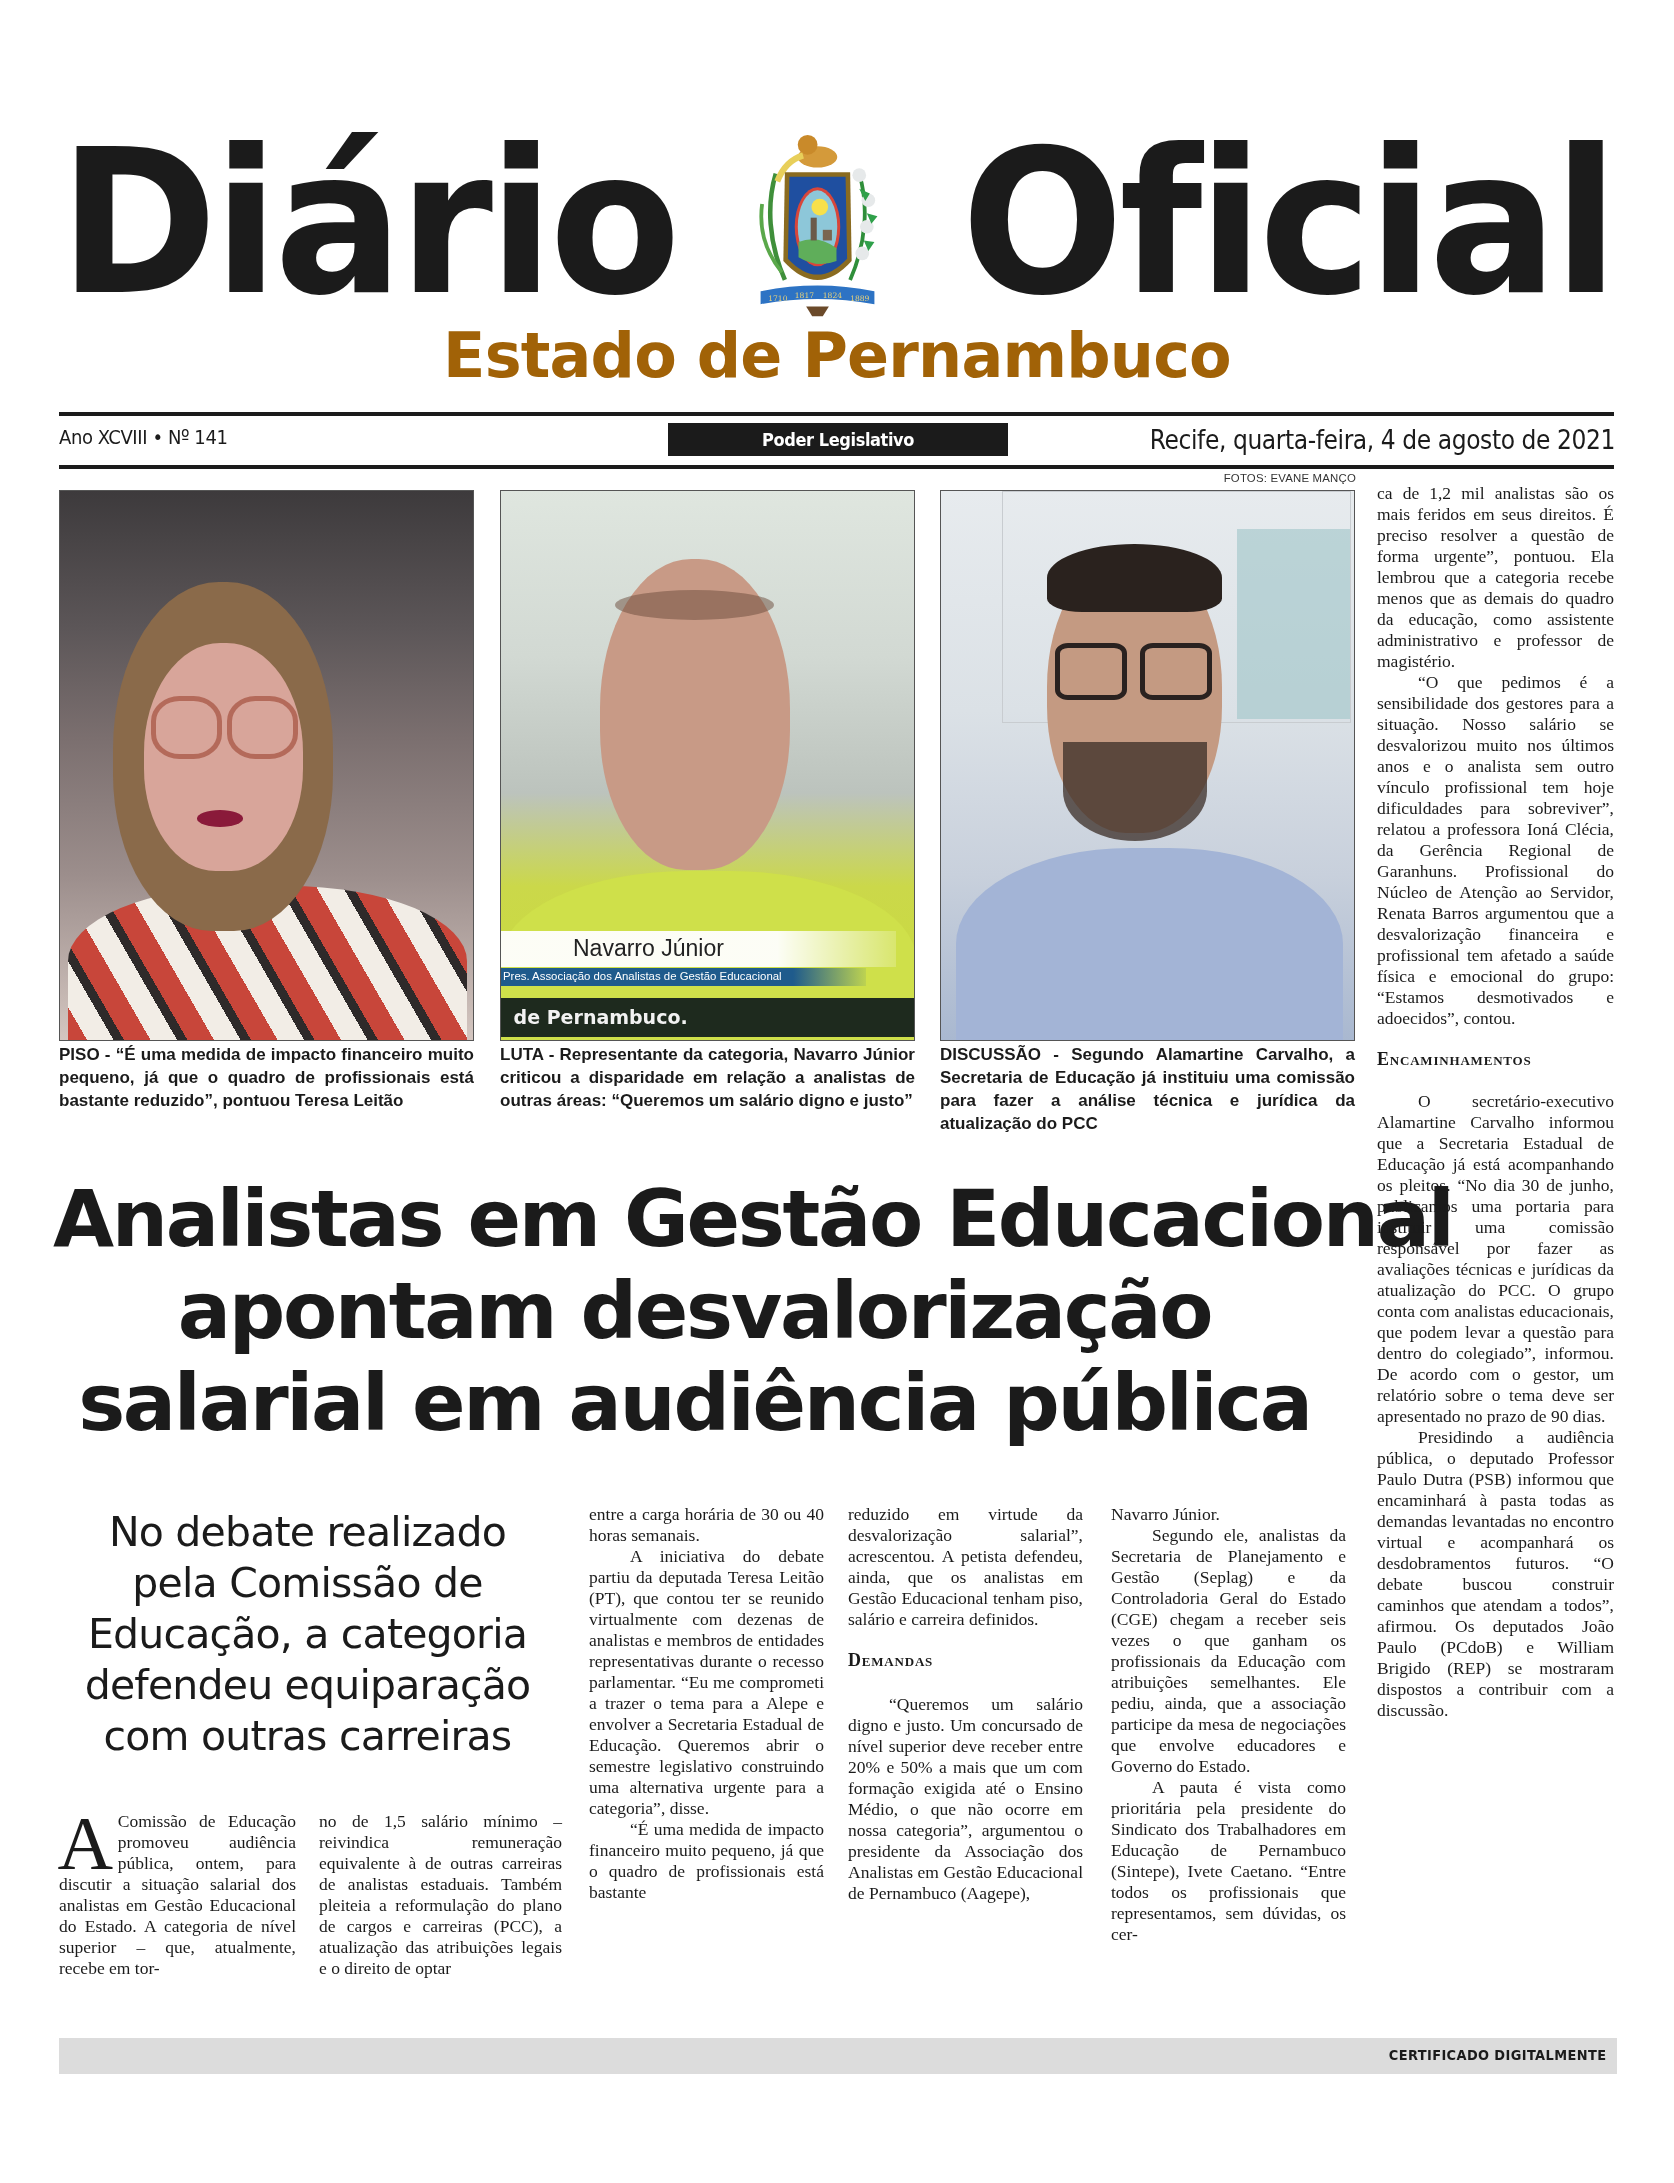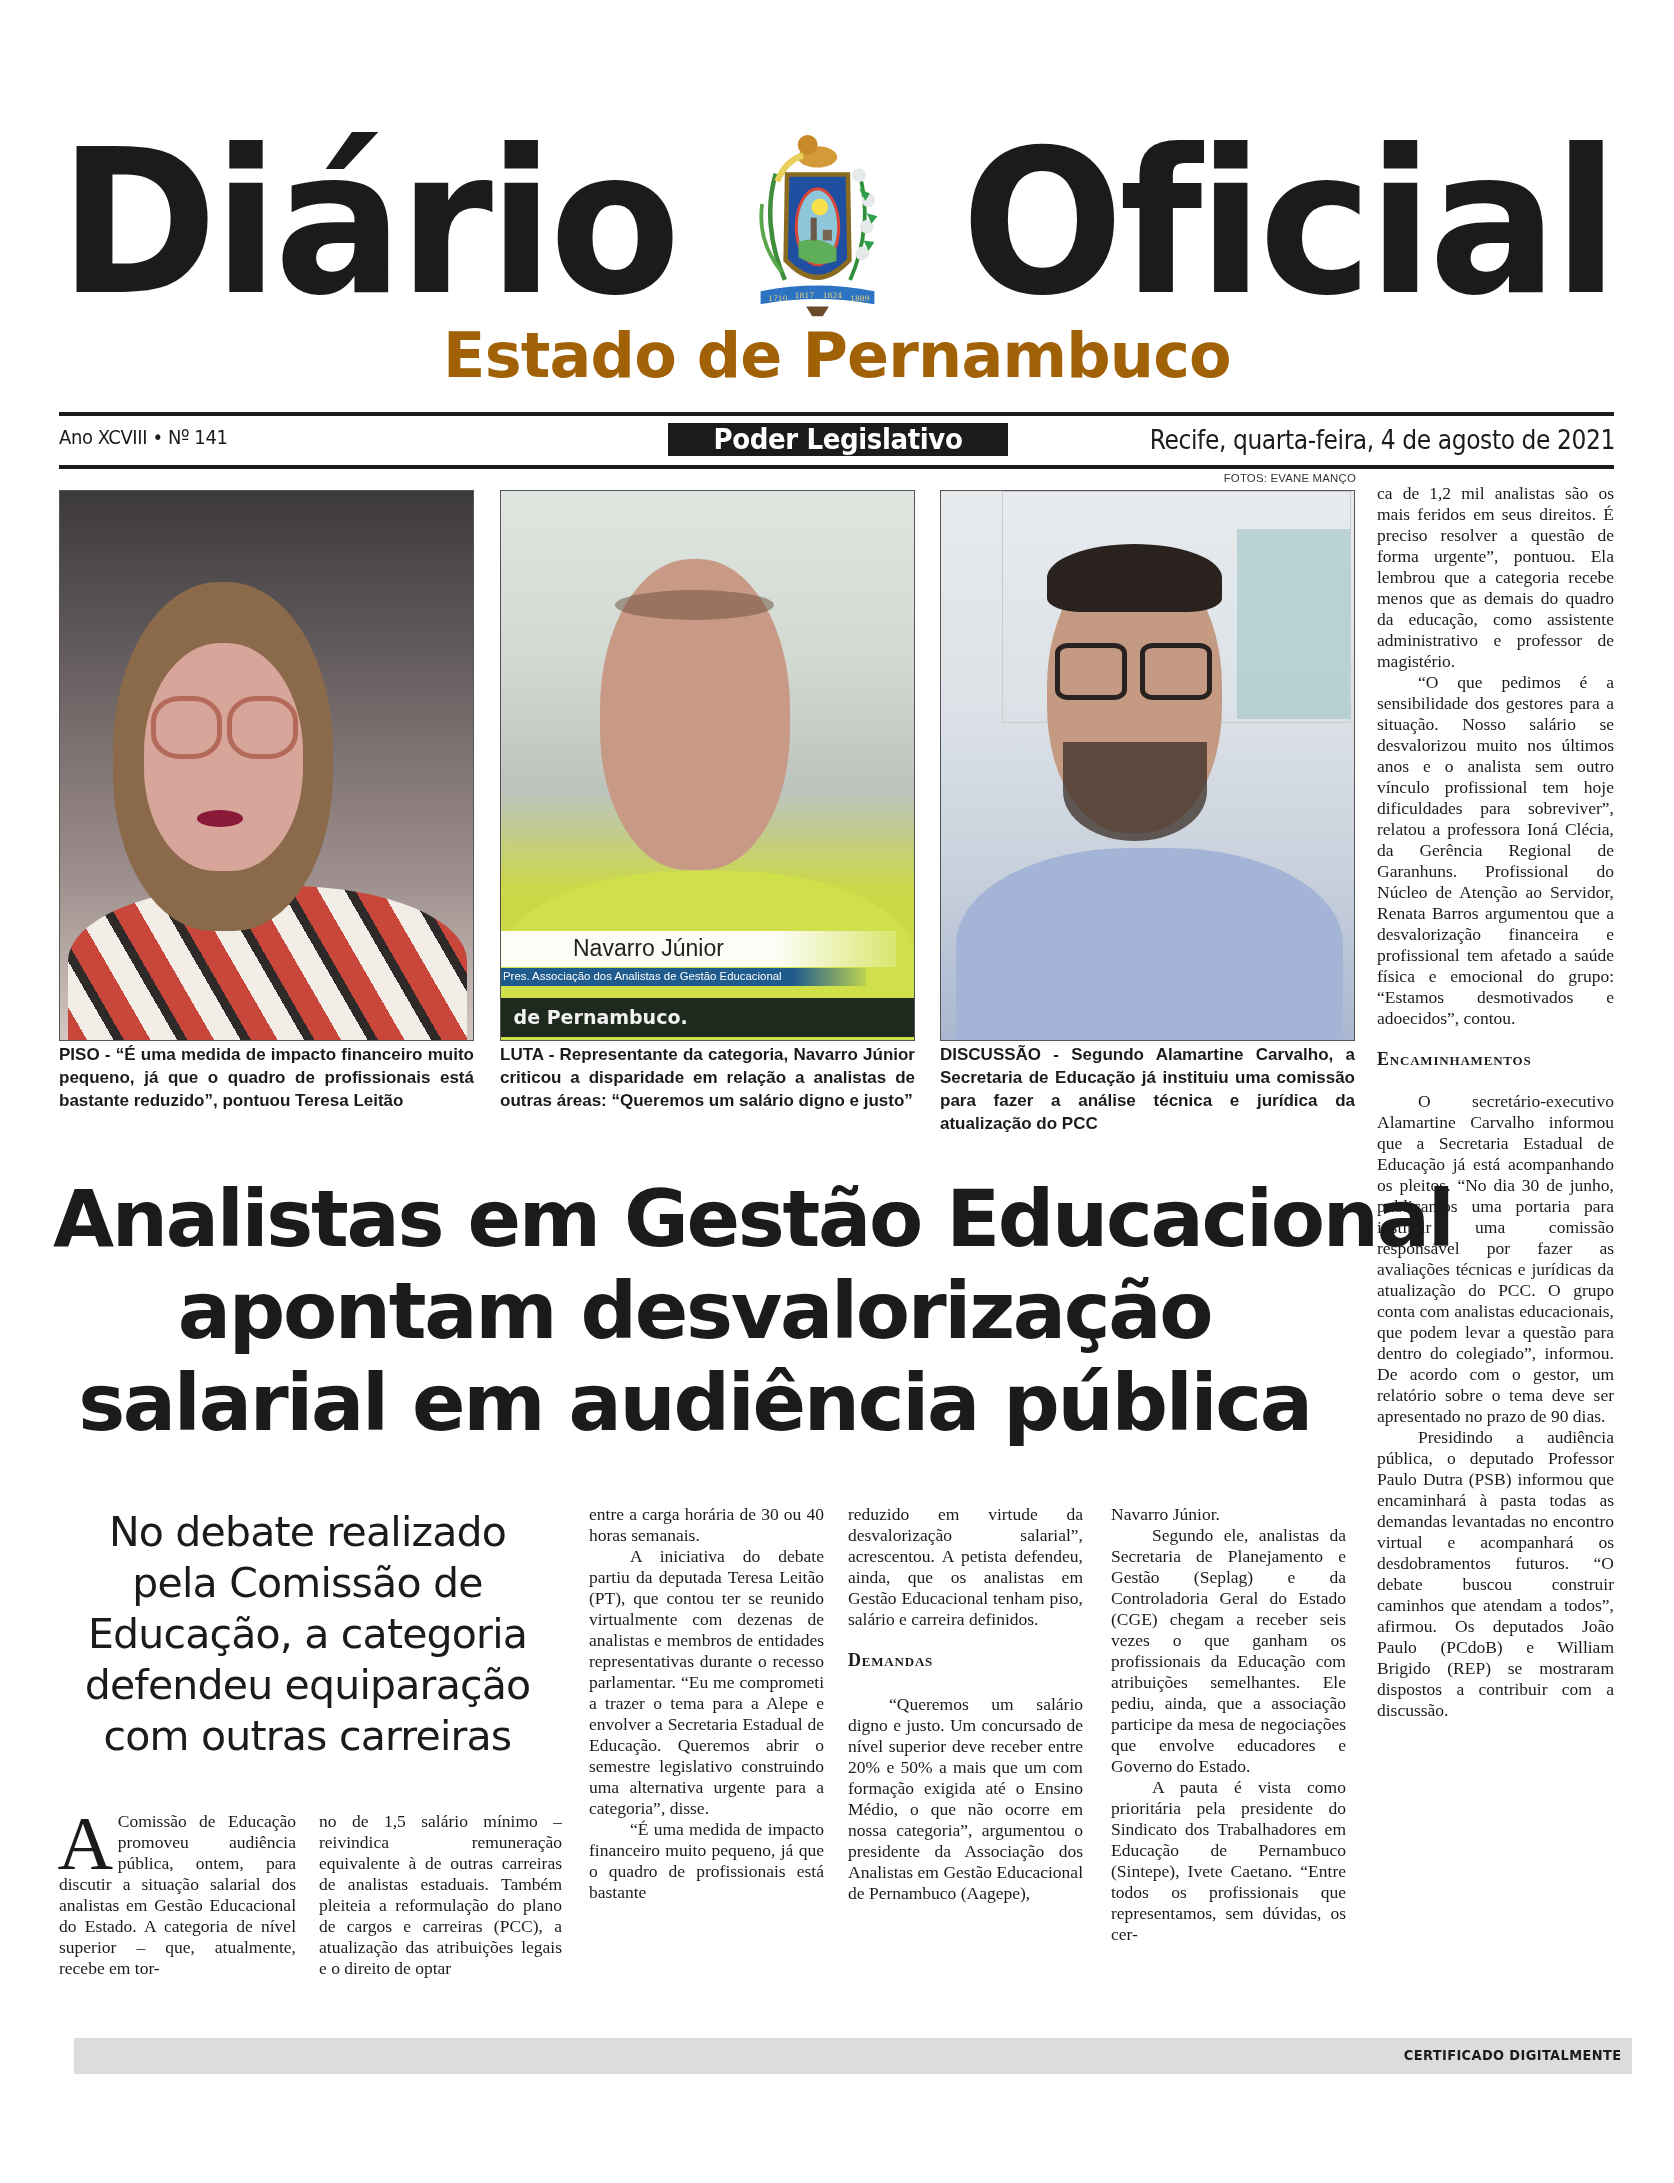--- a/index.html
+++ b/index.html
@@ -10,21 +10,21 @@
   
   #masthead-title { left:59px; top:128px; width:1555px; height:190px; display:flex; align-items:center; justify-content:space-between; }
   .title-word { font-family:"DejaVu Sans", sans-serif; font-weight:bold; font-size:199px; letter-spacing:-4.6px; line-height:1; color:#1b1b1b; transform:scaleX(0.96); }
   #title-left { transform-origin:left center; }
   #title-right { transform-origin:right center; }
   #emblem { width:129px; height:190px; flex:0 0 auto; }
   #masthead-subtitle { left:0; top:319px; width:1674px; text-align:center; font-family:"DejaVu Sans", sans-serif; font-weight:bold; font-size:62px; letter-spacing:-0.8px; color:#a16207; }
 
   .rule { left:59px; width:1555px; height:3.8px; background:#1b1b1b; }
   #info-left { left:59px; top:425px; font-size:20px; }
-  #info-center { left:668px; top:423px; width:340px; height:33px; background:#1b1b1b; color:#fff; font-size:29px; font-weight:bold; text-align:center; line-height:33px; }
+  #info-center { left:668px; top:423px; width:340px; height:33px; background:#1b1b1b; color:#fff; font-size:18px; font-weight:bold; text-align:center; line-height:33px; }
   #info-right { right:59px; top:425px; font-size:26px; }
   .info-text { font-family:"DejaVu Sans Condensed", "DejaVu Sans", sans-serif; letter-spacing:-0.4px; color:#1b1b1b; }
 
   #photo-credit { left:1200px; top:472px; width:156px; text-align:right; font-size:11.4px; color:#333; letter-spacing:0.2px; }
 
   
   .photo { top:490px; height:551px; width:415px; border:1.5px solid #555; box-sizing:border-box; overflow:hidden; }
   #photo-1 { left:59px; background:linear-gradient(180deg,#3d3a3c 0%,#5c5658 25%,#7b6f6f 45%,#9c8e8c 70%,#d4c6c0 100%); }
   #photo-2 { left:500px; background:linear-gradient(180deg,#dfe6df 0%,#d2d9d3 30%,#bcc3bd 55%,#cbd84a 72%,#c8dc3a 100%); }
   #photo-3 { left:940px; background:linear-gradient(180deg,#e7ebee 0%,#dbe1e6 40%,#c8d0dc 70%,#a9b8d0 100%); }
@@ -62,21 +62,21 @@
   #col-a { left:59px; top:1811px; width:237px; }
   #col-b { left:319px; top:1811px; width:243px; }
   #col-c { left:589px; top:1504px; width:235px; }
   #col-d { left:848px; top:1504px; width:235px; }
   #col-e { left:1111px; top:1504px; width:235px; }
   #col-right { left:1377px; top:483px; width:237px; }
   .dropcap { float:left; font-family:"Liberation Serif", serif; font-size:77px; line-height:59px; margin:3px 4.6px 0 -1.5px; }
   #col-right h3 { margin:20px 0 21px 0; }
 
   
-  #footer-bar { left:74px; top:2038px; width:1558px; height:36px; background:#dcdcdc; }
+  #footer-bar { left:59px; top:2038px; width:1558px; height:36px; background:#dcdcdc; }
   #footer-label { right:10.6px; top:9px; font-family:"DejaVu Sans Condensed", "DejaVu Sans", sans-serif; font-weight:bold; font-size:14.4px; letter-spacing:0.4px; color:#1b1b1b; }
 </style>
 </head>
 <body>
 
 <div id="masthead-title" class="abs">
   <span id="title-left" class="title-word">Diário</span>
   <svg id="emblem" viewBox="0 0 170 250">
 
     <ellipse cx="85" cy="38" rx="26" ry="14" fill="#d49a3a"></ellipse>

